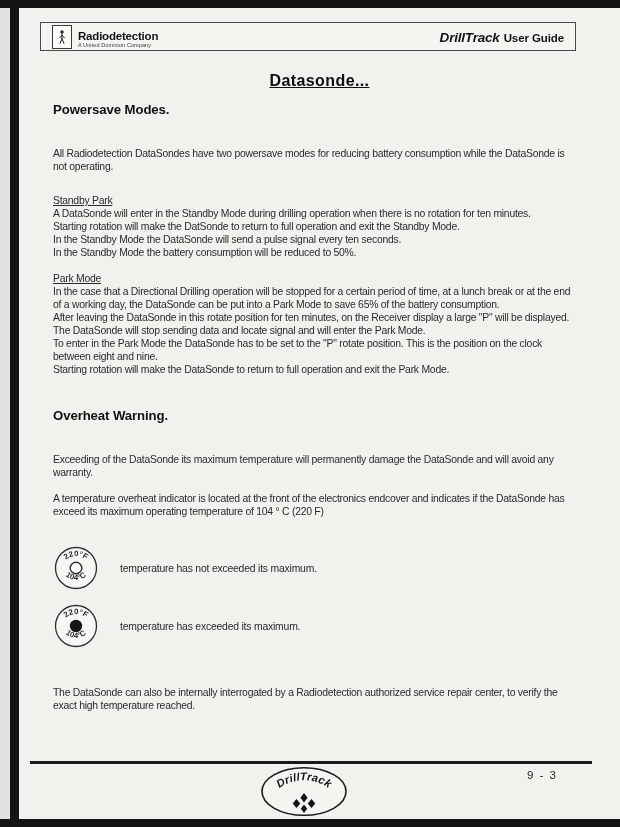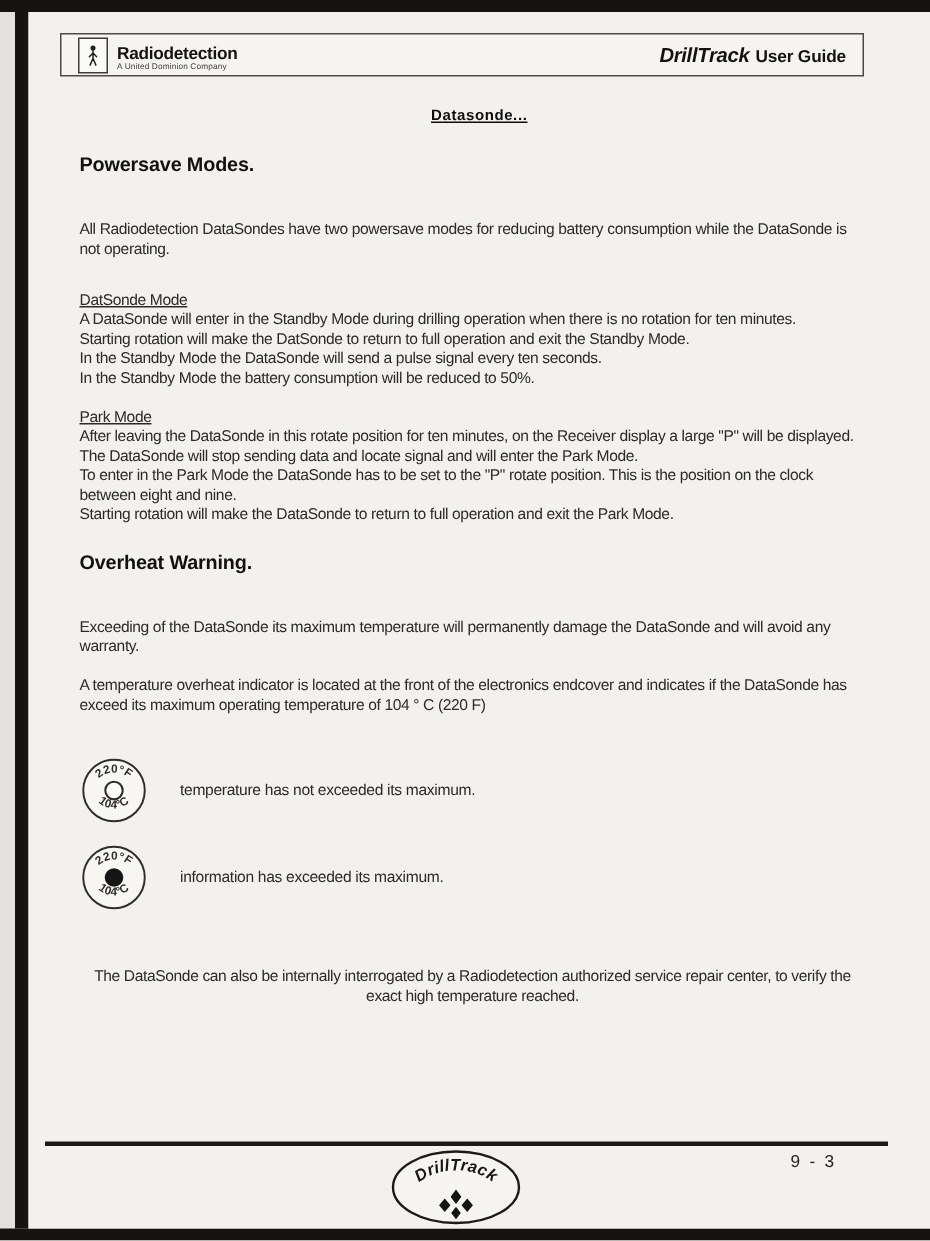--- a/index.html
+++ b/index.html
@@ -28,40 +28,40 @@
   }
   .brand-text{display:flex;flex-direction:column;}
   .brand-name{font-weight:bold;font-size:11.5px;line-height:12px;letter-spacing:-0.2px;color:#131313;}
   .brand-tagline{font-size:5.5px;line-height:7px;color:#3c3c3c;letter-spacing:0.1px;}
   .guide-title{white-space:nowrap;color:#131313;margin-left:20px;}
   .product-name{font-weight:bold;font-style:italic;font-size:13.5px;letter-spacing:-0.2px;}
   .guide-label{font-weight:bold;font-size:11.5px;margin-left:4px;letter-spacing:-0.1px;}
 
   .doc-title{
     position:absolute;left:0;top:64px;width:601px;margin:0;text-align:center;
-    font-size:10px;font-weight:bold;text-decoration:underline;letter-spacing:0.4px;color:#0e0e0e;
+    font-size:16px;font-weight:bold;text-decoration:underline;letter-spacing:0.4px;color:#0e0e0e;
   }
 
   
   .content{
     position:absolute;left:34px;top:95px;width:524px;
     font-size:10.4px;line-height:13px;letter-spacing:-0.25px;color:#2b2b2b;
   }
   .section-heading{font-size:13.2px;line-height:14px;font-weight:bold;letter-spacing:-0.1px;color:#111;margin:0;}
   .para{margin:0;}
   .line{margin:0;}
   .sub-head{text-decoration:underline;}
   .mt-intro{margin-top:30px;}
   .mt-subhead{margin-top:21px;}
   .mt-park{margin-top:13px;}
-  .mt-overheat{margin-top:18px;}
+  .mt-overheat{margin-top:33px;}
   .mt-para{margin-top:13px;}
   .mt-indicators{margin-top:27px;}
   .mt-indicator2{margin-top:12px;}
-  .mt-service{margin-top:37px;text-align:center;}
+  .mt-service{margin-top:37px;}
   .brand-inline{font-weight:bold;font-style:italic;}
 
   .indicator-row{display:flex;align-items:center;gap:21px;}
   .dial{flex:0 0 auto;display:block;}
   .dial-caption{letter-spacing:-0.2px;}
 
   
   .footer-rule{position:absolute;left:30px;top:761px;width:562px;height:3px;background:#1b1a19;}
   .footer-logo{position:absolute;left:260px;top:766px;width:88px;height:52px;}
   .page-number{position:absolute;left:527px;top:769px;font-size:11.5px;letter-spacing:1.5px;color:#252525;}
@@ -96,29 +96,30 @@
 
   <h1 class="doc-title">Datasonde...</h1>
 
   <section class="content">
 
     <h2 class="section-heading">Powersave Modes.</h2>
 
     <p class="para mt-intro">All Radiodetection DataSondes have two powersave modes for reducing battery consumption while the DataSonde is not operating.</p>
 
     <div class="mt-subhead">
-      <span class="sub-head">DatSonde Mode</span>
+      <span class="sub-head">Standby Park</span>
       <div class="line">A DataSonde will enter in the Standby Mode during drilling operation when there is no rotation for ten minutes.</div>
       <div class="line">Starting rotation will make the DatSonde to return to full operation and exit the Standby Mode.</div>
       <div class="line">In the Standby Mode the DataSonde will send a pulse signal every ten seconds.</div>
       <div class="line">In the Standby Mode the battery consumption will be reduced to 50%.</div>
     </div>
 
     <div class="mt-park">
       <span class="sub-head">Park Mode</span>
+      <div class="line">In the case that a Directional Drilling operation will be stopped for a certain period of time, at a lunch break or at the end of a working day, the DataSonde can be put into a Park Mode to save 65% of the battery consumption.</div>
       <div class="line">After leaving the DataSonde in this rotate position for ten minutes, on the Receiver display a large "P" will be displayed. The DataSonde will stop sending data and locate signal and will enter the Park Mode.</div>
       <div class="line">To enter in the Park Mode the DataSonde has to be set to the "P" rotate position. This is the position on the clock between eight and nine.</div>
       <div class="line">Starting rotation will make the DataSonde to return to full operation and exit the Park Mode.</div>
     </div>
 
     <h2 class="section-heading mt-overheat">Overheat Warning.</h2>
 
     <div class="mt-intro">
       <div class="line">Exceeding of the DataSonde its maximum temperature will permanently damage the DataSonde and will avoid any warranty.</div>
     </div>
@@ -139,21 +140,21 @@
 
     <div class="indicator-row mt-indicator2">
       <svg class="dial" viewBox="0 0 46 46" width="46" height="46" aria-hidden="true">
         <circle cx="23" cy="23" r="20.5" fill="#f8f6f2" stroke="#2e2e2e" stroke-width="1.3"></circle>
         <path id="dial1top" d="M 8,26 A 15,15 0 0 1 38,26" fill="none"></path>
         <path id="dial1bot" d="M 8,20 A 15,15 0 0 0 38,20" fill="none"></path>
         <text font-size="7.8" font-weight="bold" fill="#2e2e2e" letter-spacing="0.3"><textPath href="#dial1top" startOffset="50%" text-anchor="middle">220°F</textPath></text>
         <text font-size="7.8" font-weight="bold" fill="#2e2e2e" letter-spacing="0.3"><textPath href="#dial1bot" startOffset="50%" text-anchor="middle">104°C</textPath></text>
         <circle cx="23" cy="23" r="6.2" fill="#161616"></circle>
       </svg>
-      <span class="dial-caption">information has exceeded its maximum.</span>
+      <span class="dial-caption">temperature has exceeded its maximum.</span>
     </div>
 
     <p class="para mt-service">The DataSonde can also be internally interrogated by a Radiodetection authorized service repair center, to verify the exact high temperature reached.</p>
 
   </section>
 </div>
 
 <div class="footer-rule"></div>
 
 <svg class="footer-logo" viewBox="0 0 88 52" width="88" height="52" aria-hidden="true">

